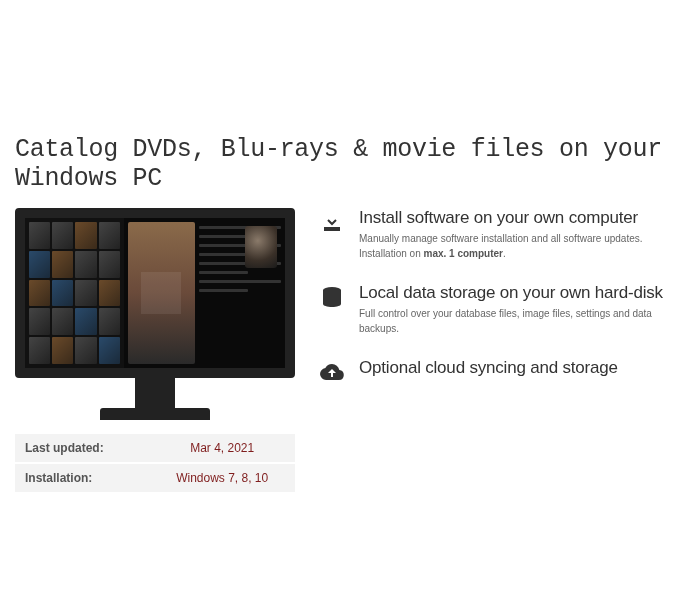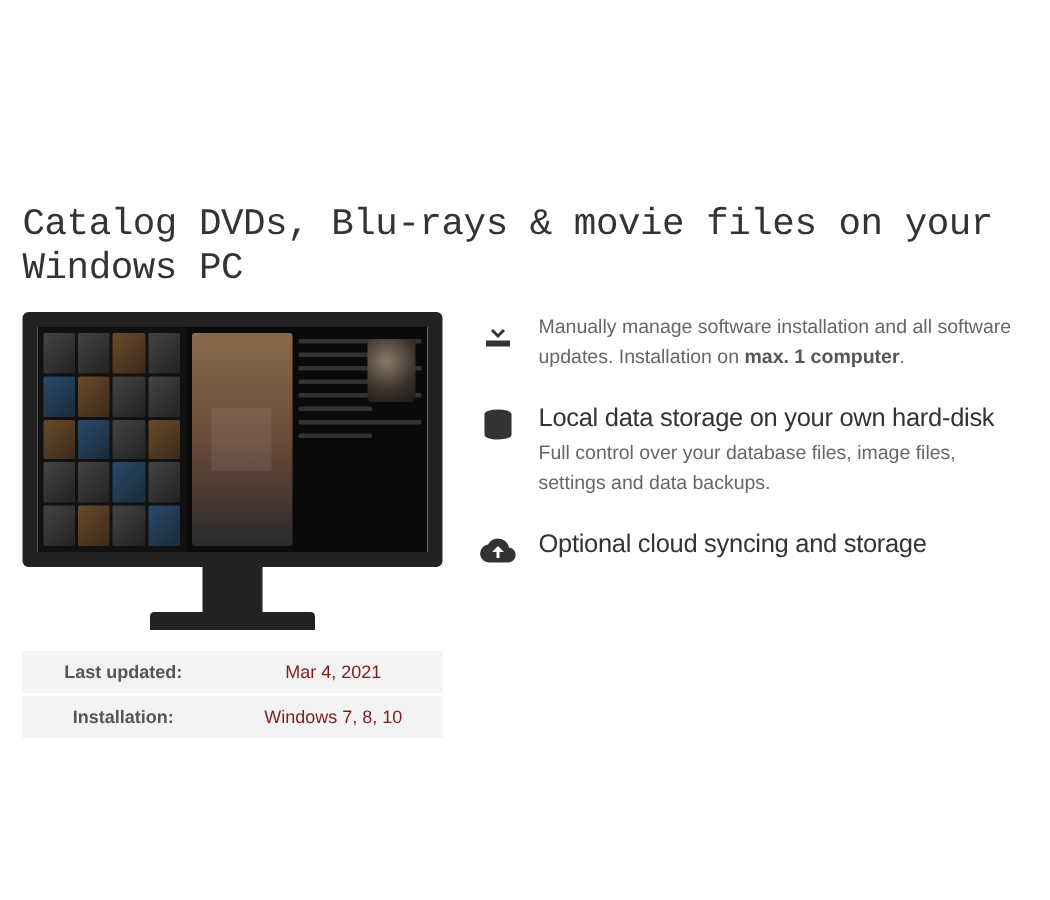--- a/index.html
+++ b/index.html
@@ -20,27 +20,27 @@
 .poster::after { content: ""; width: 60%; height: 30%; background: rgba(255,255,255,0.08); }
 .meta-area { width: 55%; display: flex; flex-direction: column; gap: 6px; padding-top: 4px; }
 .meta-line { height: 3px; background: #333; border-radius: 1px; }
 .meta-line.short { width: 60%; }
 .face { position: absolute; right: 8px; top: 8px; width: 32px; height: 42px; background: radial-gradient(circle at 40% 35%, #8a7a6a 0%, #3a3028 60%, #1a1a1a 100%); border-radius: 3px; }
 .monitor-stand { width: 40px; height: 30px; background: #222; margin: 0 auto; }
 .monitor-base { width: 110px; height: 12px; background: #222; margin: 0 auto; border-radius: 3px 3px 0 0; }
 .info-table { width: 100%; margin-top: 12px; border-collapse: separate; border-spacing: 0 2px; }
 .info-table tr { background: #f3f3f3; }
 .info-table td { padding: 7px 10px; font-size: 12px; }
-.info-table td.label { font-weight: 700; color: #555; text-align: center; width: 48%; }
+.info-table td.label { font-weight: 700; color: #555; text-align: left; width: 48%; }
 .info-table td.value { color: #7f1d1d; text-align: center; }
 .feature { display: flex; gap: 15px; margin-bottom: 22px; }
 .feature-icon { width: 24px; height: 24px; flex-shrink: 0; color: #333; margin-top: 2px; }
 .feature-text { flex: 1; }
 .feature-title { font-family: "Arial Narrow", Arial, sans-serif; font-stretch: condensed; font-size: 17px; font-weight: 400; color: #333; margin-bottom: 3px; letter-spacing: -0.2px; }
-.feature-desc { font-size: 13px; color: #666; line-height: 1.5; }
+.feature-desc { font-size: 10px; color: #666; line-height: 1.5; }
 .feature-desc strong { color: #555; font-weight: 700; }
 </style>
 </head>
 <body>
 
 <h1 class="heading">Catalog DVDs, Blu-rays &amp; movie files on your Windows PC</h1>
 
 <div class="content">
 
   <div class="left-col">
@@ -105,20 +105,21 @@
 
   <div class="right-col">
 
     <div class="feature">
       <div class="feature-icon">
         <svg viewBox="0 0 24 24" fill="currentColor">
             <path d="M12 2v10.6l3.3-3.3 1.4 1.4L12 15.4 7.3 10.7l1.4-1.4L12 12.6V2h0zM4 17h16v4H4v-4z"></path>
           </svg>
       </div>
       <div class="feature-text">
+        <div class="feature-title">Install software on your own computer</div>
         <div class="feature-desc"><span>Manually manage software installation and all software updates. Installation on </span><strong>max. 1 computer</strong><span>.</span></div>
       </div>
     </div>
 
     <div class="feature">
       <div class="feature-icon">
         <svg viewBox="0 0 24 24" fill="currentColor">
             <ellipse cx="12" cy="5" rx="9" ry="3"></ellipse>
             <path d="M3 5v5c0 1.66 4.03 3 9 3s9-1.34 9-3V5"></path>
             <path d="M3 10v5c0 1.66 4.03 3 9 3s9-1.34 9-3v-5"></path>

